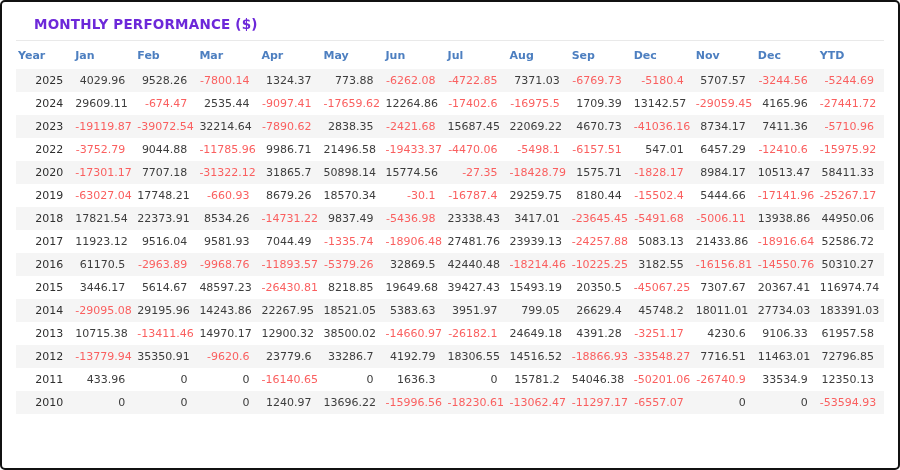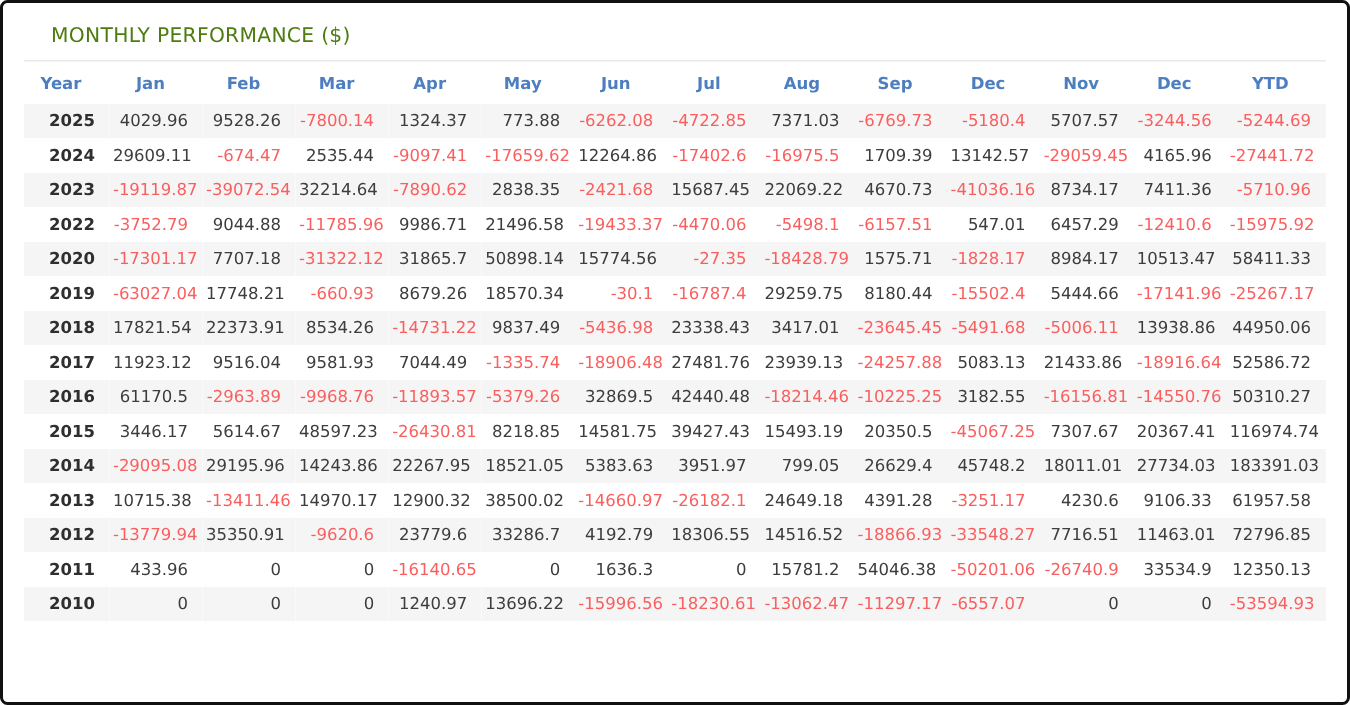--- a/index.html
+++ b/index.html
@@ -13,58 +13,58 @@
     width: 900px;
     height: 470px;
     border: 2px solid #111111;
     border-radius: 5px;
     background: #ffffff;
     padding: 10px 14px 6px 14px;
     overflow: hidden;
   }
   .panel-title {
     font-size: 13.5px;
-    font-weight: normal;
-    color: #4d7c0f;
+    font-weight: bold;
+    color: #6d28d9;
     letter-spacing: 0.2px;
     margin: 4px 4px 8px 18px;
   }
   .title-divider {
     border: 0;
     border-top: 1px solid #e9e9e9;
     margin: 0 0 2px 0;
   }
   table.perf {
     width: 100%;
     border-collapse: collapse;
     table-layout: fixed;
     font-size: 11px;
   }
   table.perf col.c-year { width: 6.6%; }
   table.perf col.c-month { width: 7.15%; }
   table.perf col.c-ytd { width: 7.6%; }
   table.perf th {
     color: var(--header-blue, #4d7fc0);
     font-weight: bold;
-    text-align: center;
+    text-align: left;
     padding: 6px 10px 7px 2px;
     white-space: nowrap;
   }
   table.perf td {
     text-align: right;
     padding: 5px 10px 5px 2px;
     color: var(--pos-color, #3d3d3d);
     white-space: nowrap;
     overflow: hidden;
   }
   table.perf tbody tr:nth-child(odd) {
     background: var(--stripe, #f5f5f5);
   }
   table.perf td.year {
-    font-weight: bold;
+    font-weight: normal;
     color: #2f2f2f;
     text-align: right;
   }
   table.perf td.neg {
     color: var(--neg-color, #fa5f5f);
   }
 </style>
 </head>
 <body>
 
@@ -251,21 +251,21 @@
           <td class="neg">-14550.76</td>
           <td>50310.27</td>
         </tr>
         <tr>
           <td class="year">2015</td>
           <td>3446.17</td>
           <td>5614.67</td>
           <td>48597.23</td>
           <td class="neg">-26430.81</td>
           <td>8218.85</td>
-          <td>14581.75</td>
+          <td>19649.68</td>
           <td>39427.43</td>
           <td>15493.19</td>
           <td>20350.5</td>
           <td class="neg">-45067.25</td>
           <td>7307.67</td>
           <td>20367.41</td>
           <td>116974.74</td>
         </tr>
         <tr>
           <td class="year">2014</td>

